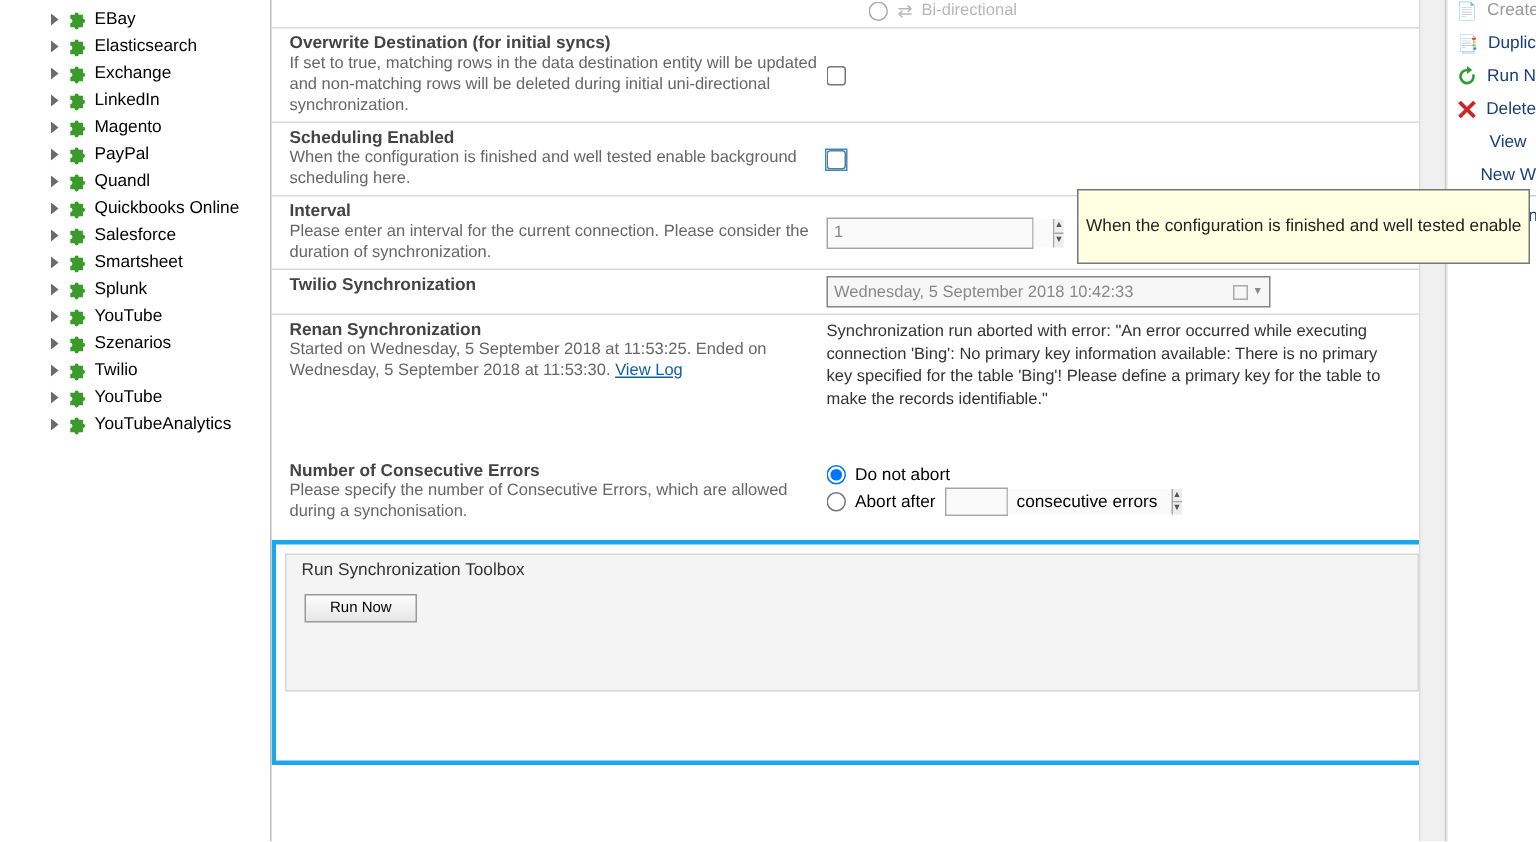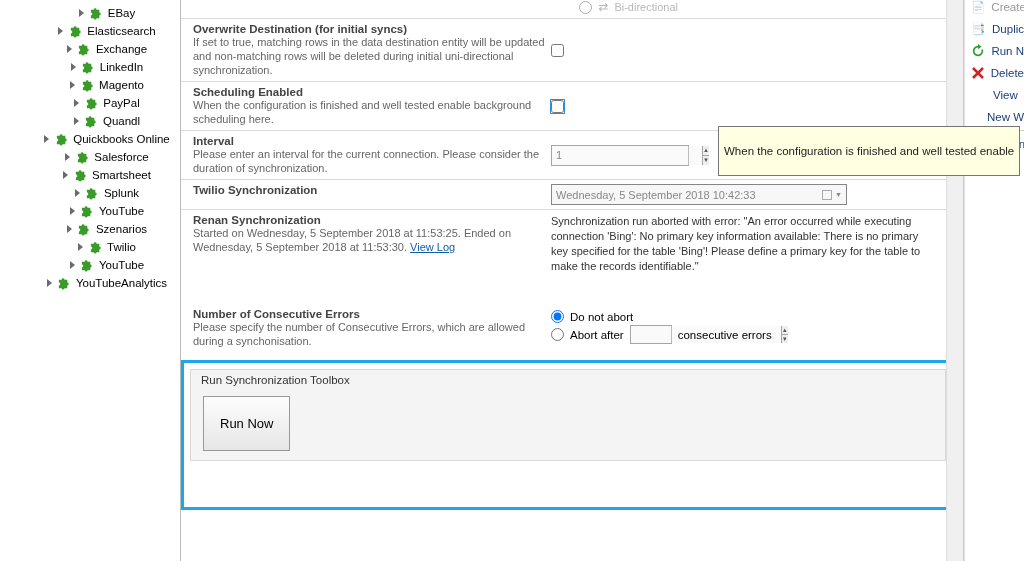--- a/index.html
+++ b/index.html
@@ -1,20 +1,20 @@
 <!DOCTYPE html>
 <html><head>
 <meta charset="utf-8">
 <style>
   * { box-sizing: border-box; margin: 0; padding: 0; }
   body { font-family: "Segoe UI", Tahoma, sans-serif; font-size: 11px; color: #000; background: #fff; width: 1024px; height: 561px; overflow: hidden; position: relative; }
   .root { display: flex; height: 100%; }
   
   .sidebar { width: 181px; min-width: 181px; border-right: 1px solid #bbb; padding: 4px 0 0 4px; overflow: hidden; }
-  .tree-item { display: flex; align-items: center; height: 18px; padding-left: 28px; cursor: default; user-select: none; justify-content: center; }
+  .tree-item { display: flex; align-items: center; height: 18px; padding-left: 28px; cursor: default; user-select: none; }
   .tree-caret { width: 10px; height: 10px; margin-right: 2px; display: inline-flex; align-items:center; justify-content:center;}
   .tree-caret svg { width: 8px; height: 8px; }
   .tree-puzzle { width: 16px; height: 16px; margin-right: 3px; display:inline-flex; align-items:center; justify-content:center;}
   .tree-puzzle svg { width: 15px; height: 15px; }
   .tree-label { font-size: 11.5px; }
   
   .main { flex: 1; position: relative; overflow: hidden; border-right: 1px solid #ccc; }
   .form-scroll { position: absolute; left:0; top:0; right:0; bottom:0; overflow: hidden; }
   .form-row { display: flex; padding: 4px 12px 4px 12px; border-bottom: 1px solid #d9d9d9; }
   .form-row.noborder { border-bottom: none; }
@@ -37,21 +37,21 @@
   .combo { display:inline-flex; border:1px solid #a5a5a5; background:#eee; height:21px; width:96px; align-items:flex-end; padding:0 4px; color:#555; justify-content:space-between;}
   .datebox { display:inline-flex; border:1px solid #858585; background:#f7f7f7; height:21px; width:296px; align-items:center; padding:0 4px; color:#888; justify-content:space-between;}
   .datebox .dd { display:flex; align-items:center; gap:3px;}
   .radio-row { display:flex; align-items:center; gap:6px; font-size:11.5px; margin:2px 0; }
   .spin.small { width: 42px; height:19px; }
   .status-text { font-size:11px; color:#333; line-height:15px; max-width: 380px;}
   
   .toolbox-wrap { border: 3px solid #1aa8ea; margin: 8px 8px 6px 0; padding: 6px 6px 46px 6px; background:#fff;}
   .fieldset { border:1px solid #d8d8d8; padding: 26px 12px 12px 12px; position:relative; background:#f4f4f4; height: 92px;}
   .legend { position:absolute; top:4px; left:10px; font-size:11.5px; color:#333; }
-  .btn { border:1px solid #999; background:linear-gradient(#fdfdfd,#e6e6e6); padding:19px 16px; font-size:13px; cursor:pointer;}
+  .btn { border:1px solid #999; background:linear-gradient(#fdfdfd,#e6e6e6); padding:3px 16px; font-size:10px; cursor:pointer;}
   
   .actions { width: 60px; min-width: 60px; background:#fff; padding:4px 0 0 6px; overflow:hidden; border-left:1px solid #e0e0e0;}
   .act-item { display:flex; align-items:center; gap:6px; height:22px; font-size:11.5px; color:#1a3e7b; cursor:pointer; white-space:nowrap;}
   .act-icon { width:16px; height:16px; display:inline-flex; align-items:center; justify-content:center;}
   
   .tooltip { position:absolute; left:718px; top:126px; background:#ffffe1; border:1px solid #767676; padding:18px 5px; font-size:11.5px; color:#222; white-space:nowrap; z-index: 50; }
   
   .vscroll { position:absolute; right:0; top:0; bottom:0; width:17px; background:#f0f0f0; border-left:1px solid #ddd;}
 </style>
 </head>

